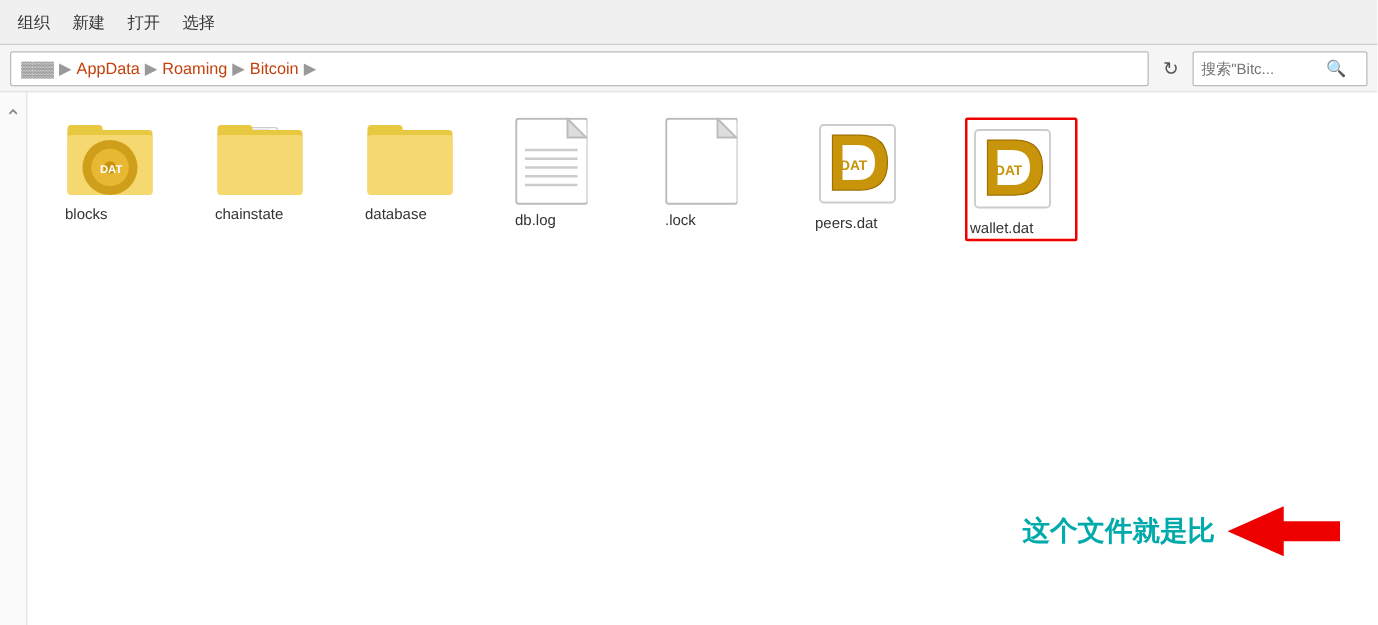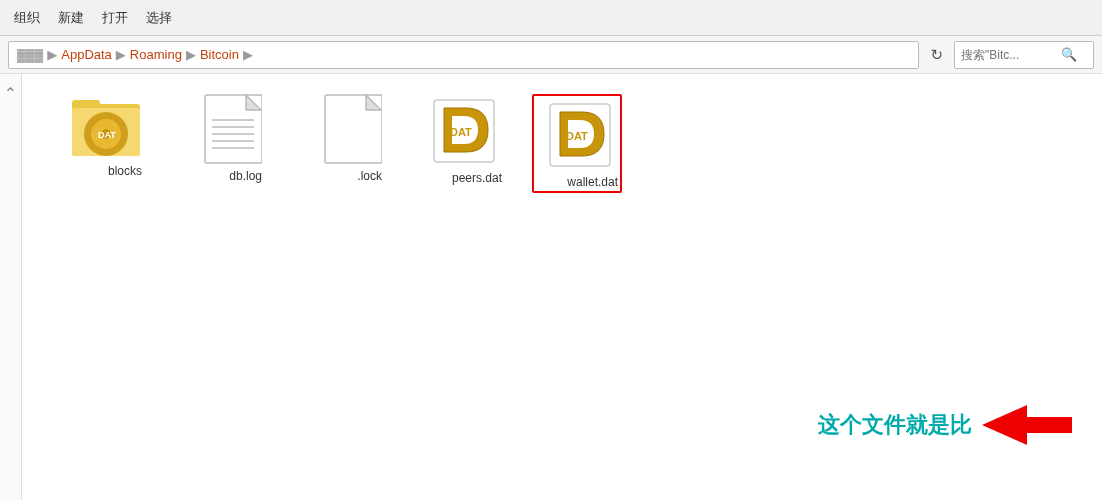--- a/index.html
+++ b/index.html
@@ -119,21 +119,21 @@
       align-items: flex-start;
       align-content: flex-start;
       gap: 20px 30px;
       position: relative;
     }
 
     
     .file-item {
       display: flex;
       flex-direction: column;
-      align-items: flex-end;
+      align-items: flex-start;
       width: 90px;
       cursor: pointer;
       user-select: none;
     }
     .file-item .label {
       font-size: 12px;
       color: #333;
       text-align: center;
       margin-top: 5px;
       word-break: break-all;
@@ -227,21 +227,41 @@
         <rect x="2" y="14" width="68" height="48" rx="3" fill="#f5d870"></rect>
 
         <ellipse cx="36" cy="40" rx="22" ry="22" fill="#c8940a" opacity="0.85"></ellipse>
         <ellipse cx="36" cy="40" rx="15" ry="15" fill="#e8b832"></ellipse>
         <ellipse cx="36" cy="40" rx="5" ry="5" fill="#c8940a"></ellipse>
         <text x="28" y="44" font-size="9" font-weight="bold" fill="#fff" font-family="Arial">DAT</text>
       </svg>
       <span class="label">blocks</span>
     </div>
 
-
+    <div class="file-item">
+      <svg class="folder-papers-svg" viewBox="0 0 72 65">
+
+        <rect x="10" y="8" width="40" height="50" rx="2" fill="#fff" stroke="#ccc" stroke-width="1"></rect>
+        <rect x="5" y="10" width="40" height="50" rx="2" fill="#fff" stroke="#ccc" stroke-width="1"></rect>
+
+        <rect x="2" y="10" width="68" height="52" rx="3" fill="#e8c840"></rect>
+        <rect x="2" y="6" width="28" height="10" rx="3" fill="#e8c840"></rect>
+        <rect x="2" y="14" width="68" height="48" rx="3" fill="#f5d870"></rect>
+      </svg>
+      <span class="label">chainstate</span>
+    </div>
+
+    <div class="file-item">
+      <svg class="folder-svg" viewBox="0 0 72 65">
+        <rect x="2" y="10" width="68" height="52" rx="3" fill="#e8c840"></rect>
+        <rect x="2" y="6" width="28" height="10" rx="3" fill="#e8c840"></rect>
+        <rect x="2" y="14" width="68" height="48" rx="3" fill="#f5d870"></rect>
+      </svg>
+      <span class="label">database</span>
+    </div>
 
     <div class="file-item">
       <svg class="file-svg" viewBox="0 0 58 70">
         <rect x="1" y="1" width="57" height="68" rx="2" fill="#fff" stroke="#bbb" stroke-width="1.5"></rect>
         <polygon points="42,1 57,16 42,16" fill="#ddd"></polygon>
         <polygon points="42,1 57,16 42,16" fill="none" stroke="#bbb" stroke-width="1.5"></polygon>
         <line x1="8" y1="26" x2="50" y2="26" stroke="#ccc" stroke-width="2"></line>
         <line x1="8" y1="33" x2="50" y2="33" stroke="#ccc" stroke-width="2"></line>
         <line x1="8" y1="40" x2="50" y2="40" stroke="#ccc" stroke-width="2"></line>
         <line x1="8" y1="47" x2="50" y2="47" stroke="#ccc" stroke-width="2"></line>

